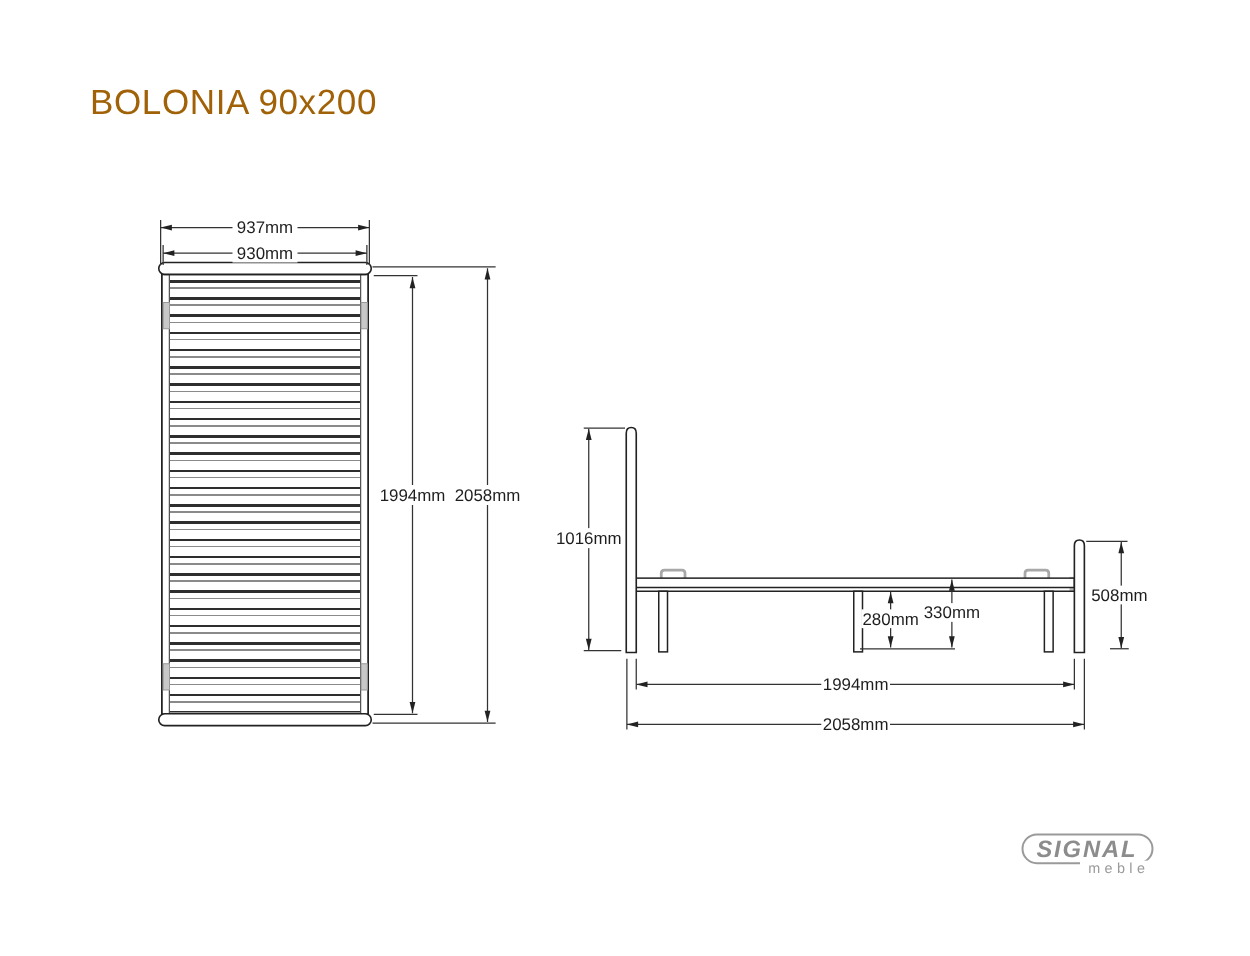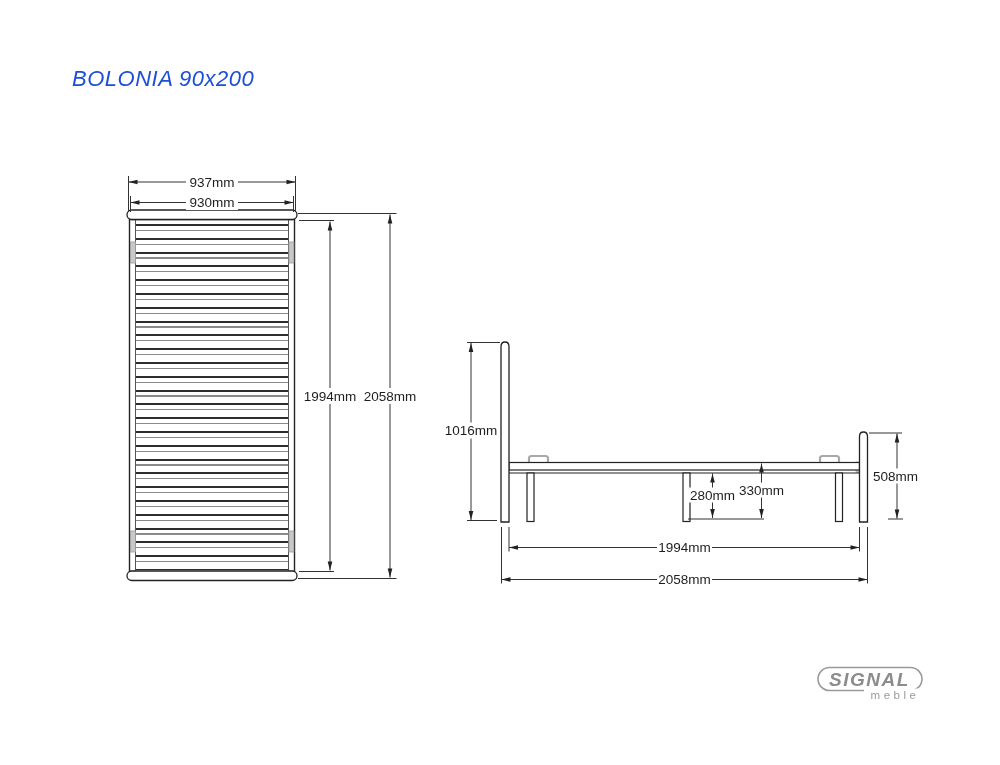--- a/index.html
+++ b/index.html
@@ -7,25 +7,24 @@
     position:relative;
     width:1000px;height:765px;
     background:#ffffff;
     font-family:"Liberation Sans", sans-serif;
     overflow:hidden;
   }
   .page-title{
     position:absolute;
     left:72px;top:66px;
     margin:0;
-    font-size:22px;
+    font-size:28px;
     font-weight:400;
     letter-spacing:.5px;
-    color:#1d4ed8;
-    font-style:italic;
+    color:#a16207;
   }
   .slats{
     position:absolute;
     left:136px;top:224px;
     width:152px;height:346px;
     background:repeating-linear-gradient(
       to bottom,
       #2e2e2e 0px, #2e2e2e 2px,
       transparent 2px, transparent 5.8px,
       #8a8a8a 5.8px, #8a8a8a 7px,

